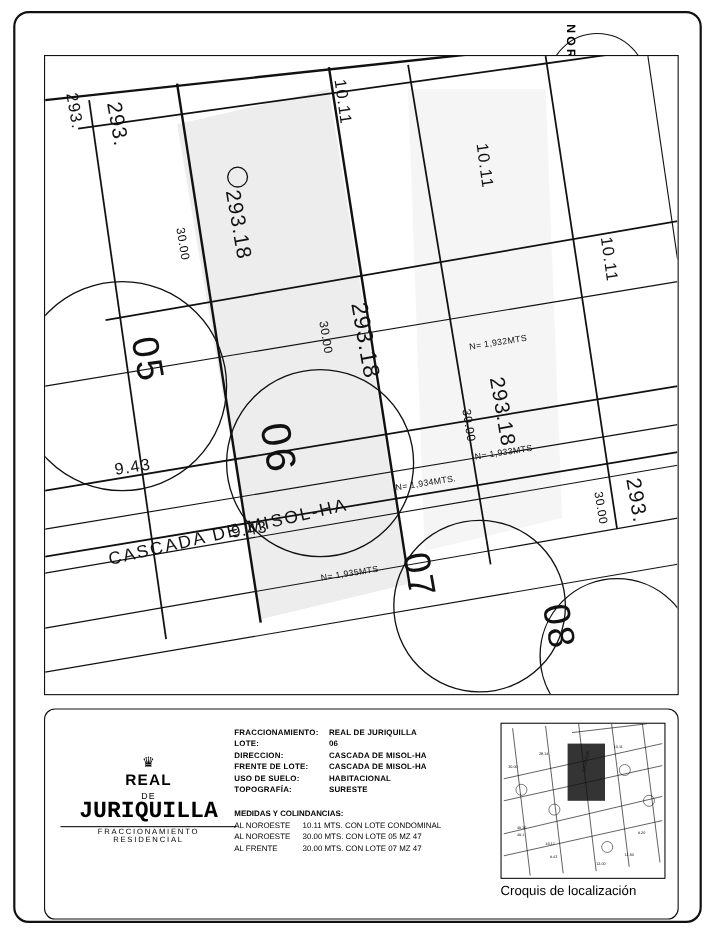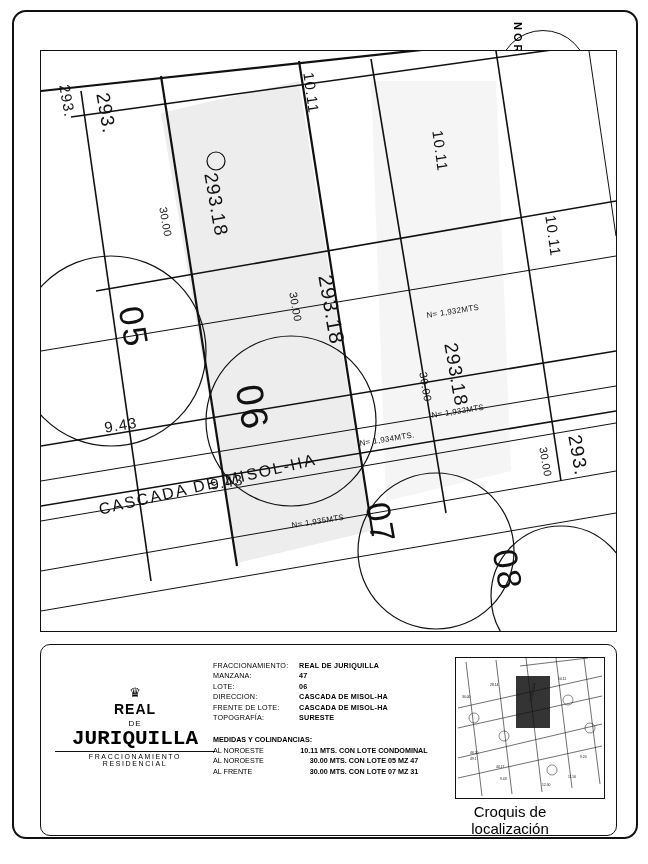--- a/index.html
+++ b/index.html
@@ -34,29 +34,29 @@
   .infobox{position:absolute;left:26px;top:632px;width:575px;height:190px;border:1px solid #111;border-radius:10px;background:#fff;}
   .logo{position:absolute;left:14px;top:42px;width:160px;text-align:center;}
   .logo .crown{font-size:13px;line-height:12px;}
   .logo .l1{font-size:14px;font-weight:bold;letter-spacing:1px;line-height:20px;}
   .logo .l2{font-size:8px;letter-spacing:1px;line-height:9px;}
   .logo .l3{font-size:21px;font-weight:bold;letter-spacing:0px;line-height:21px;font-family:Liberation Mono, monospace;}
   .logo .l4{font-size:7px;letter-spacing:1.6px;border-top:1px solid #111;margin-top:2px;padding-top:1px;}
 
   .specs{position:absolute;left:172px;top:16px;width:240px;font-size:7.2px;line-height:10.4px;}
   .specs .row{display:flex;}
-  .specs .k{width:86px;font-weight:normal;letter-spacing:.2px;}
+  .specs .k{width:86px;font-weight:bold;letter-spacing:.2px;}
   .specs .v{flex:1;font-weight:bold;letter-spacing:.2px;}
   .specs .hdr{margin-top:12px;font-weight:bold;font-size:7.2px;}
   .specs .mrow{display:flex;}
   .specs .mk{width:62px;font-weight:normal;}
-  .specs .mv{flex:1;font-weight:bold;text-align:center;}
+  .specs .mv{flex:1;font-weight:normal;}
 
   .croquis{position:absolute;left:414px;top:12px;width:148px;height:140px;border:1px solid #111;overflow:hidden;background:#fff;}
-  .croquis-cap{position:absolute;left:395px;top:158px;width:148px;text-align:center;font-size:15px;}
+  .croquis-cap{position:absolute;left:414px;top:158px;width:148px;font-size:12px;}
 
   .footer-smudge{position:absolute;left:430px;top:846px;font-size:10px;color:#999;letter-spacing:2px;}
 </style>
 </head>
 <body>
 
 <div class="page">
 
   <div class="plan-frame">
 
@@ -139,52 +139,52 @@
         <div class="l3">JURIQUILLA</div>
         <div class="l4">FRACCIONAMIENTO RESIDENCIAL</div>
       </div>
 
       <div class="specs">
         <div class="row">
             <div class="k">FRACCIONAMIENTO:</div>
             <div class="v">REAL DE JURIQUILLA</div>
           </div>
         <div class="row">
-            <div class="k">MANZANA:</div>
-            <div class="v">47</div>
-          </div>
-        <div class="row">
             <div class="k">LOTE:</div>
             <div class="v">06</div>
           </div>
         <div class="row">
             <div class="k">DIRECCION:</div>
             <div class="v">CASCADA DE MISOL-HA</div>
           </div>
         <div class="row">
             <div class="k">FRENTE DE LOTE:</div>
             <div class="v">CASCADA DE MISOL-HA</div>
+          </div>
+        <div class="row">
+            <div class="k">USO DE SUELO:</div>
+            <div class="v">HABITACIONAL</div>
           </div>
         <div class="row">
             <div class="k">TOPOGRAFÍA:</div>
             <div class="v">SURESTE</div>
           </div>
 
         <div class="hdr">MEDIDAS Y COLINDANCIAS:</div>
         <div class="mrow">
             <div class="mk">AL NOROESTE</div>
             <div class="mv">10.11 MTS. CON LOTE CONDOMINAL</div>
           </div>
         <div class="mrow">
             <div class="mk">AL NOROESTE</div>
             <div class="mv">30.00 MTS. CON LOTE 05 MZ 47</div>
           </div>
         <div class="mrow">
             <div class="mk">AL FRENTE</div>
-            <div class="mv">30.00 MTS. CON LOTE 07 MZ 31</div>
+            <div class="mv">30.00 MTS. CON LOTE 07 MZ 47</div>
           </div>
       </div>
 
       <div class="croquis">
         <svg width="148" height="140" viewBox="0 0 148 140">
           <g stroke="#111" fill="none" stroke-width="0.6">
             <path d="M2,50 L146,18"></path>
             <path d="M2,70 L146,38"></path>
             <path d="M2,100 L146,66"></path>
             <path d="M2,120 L146,88"></path>

